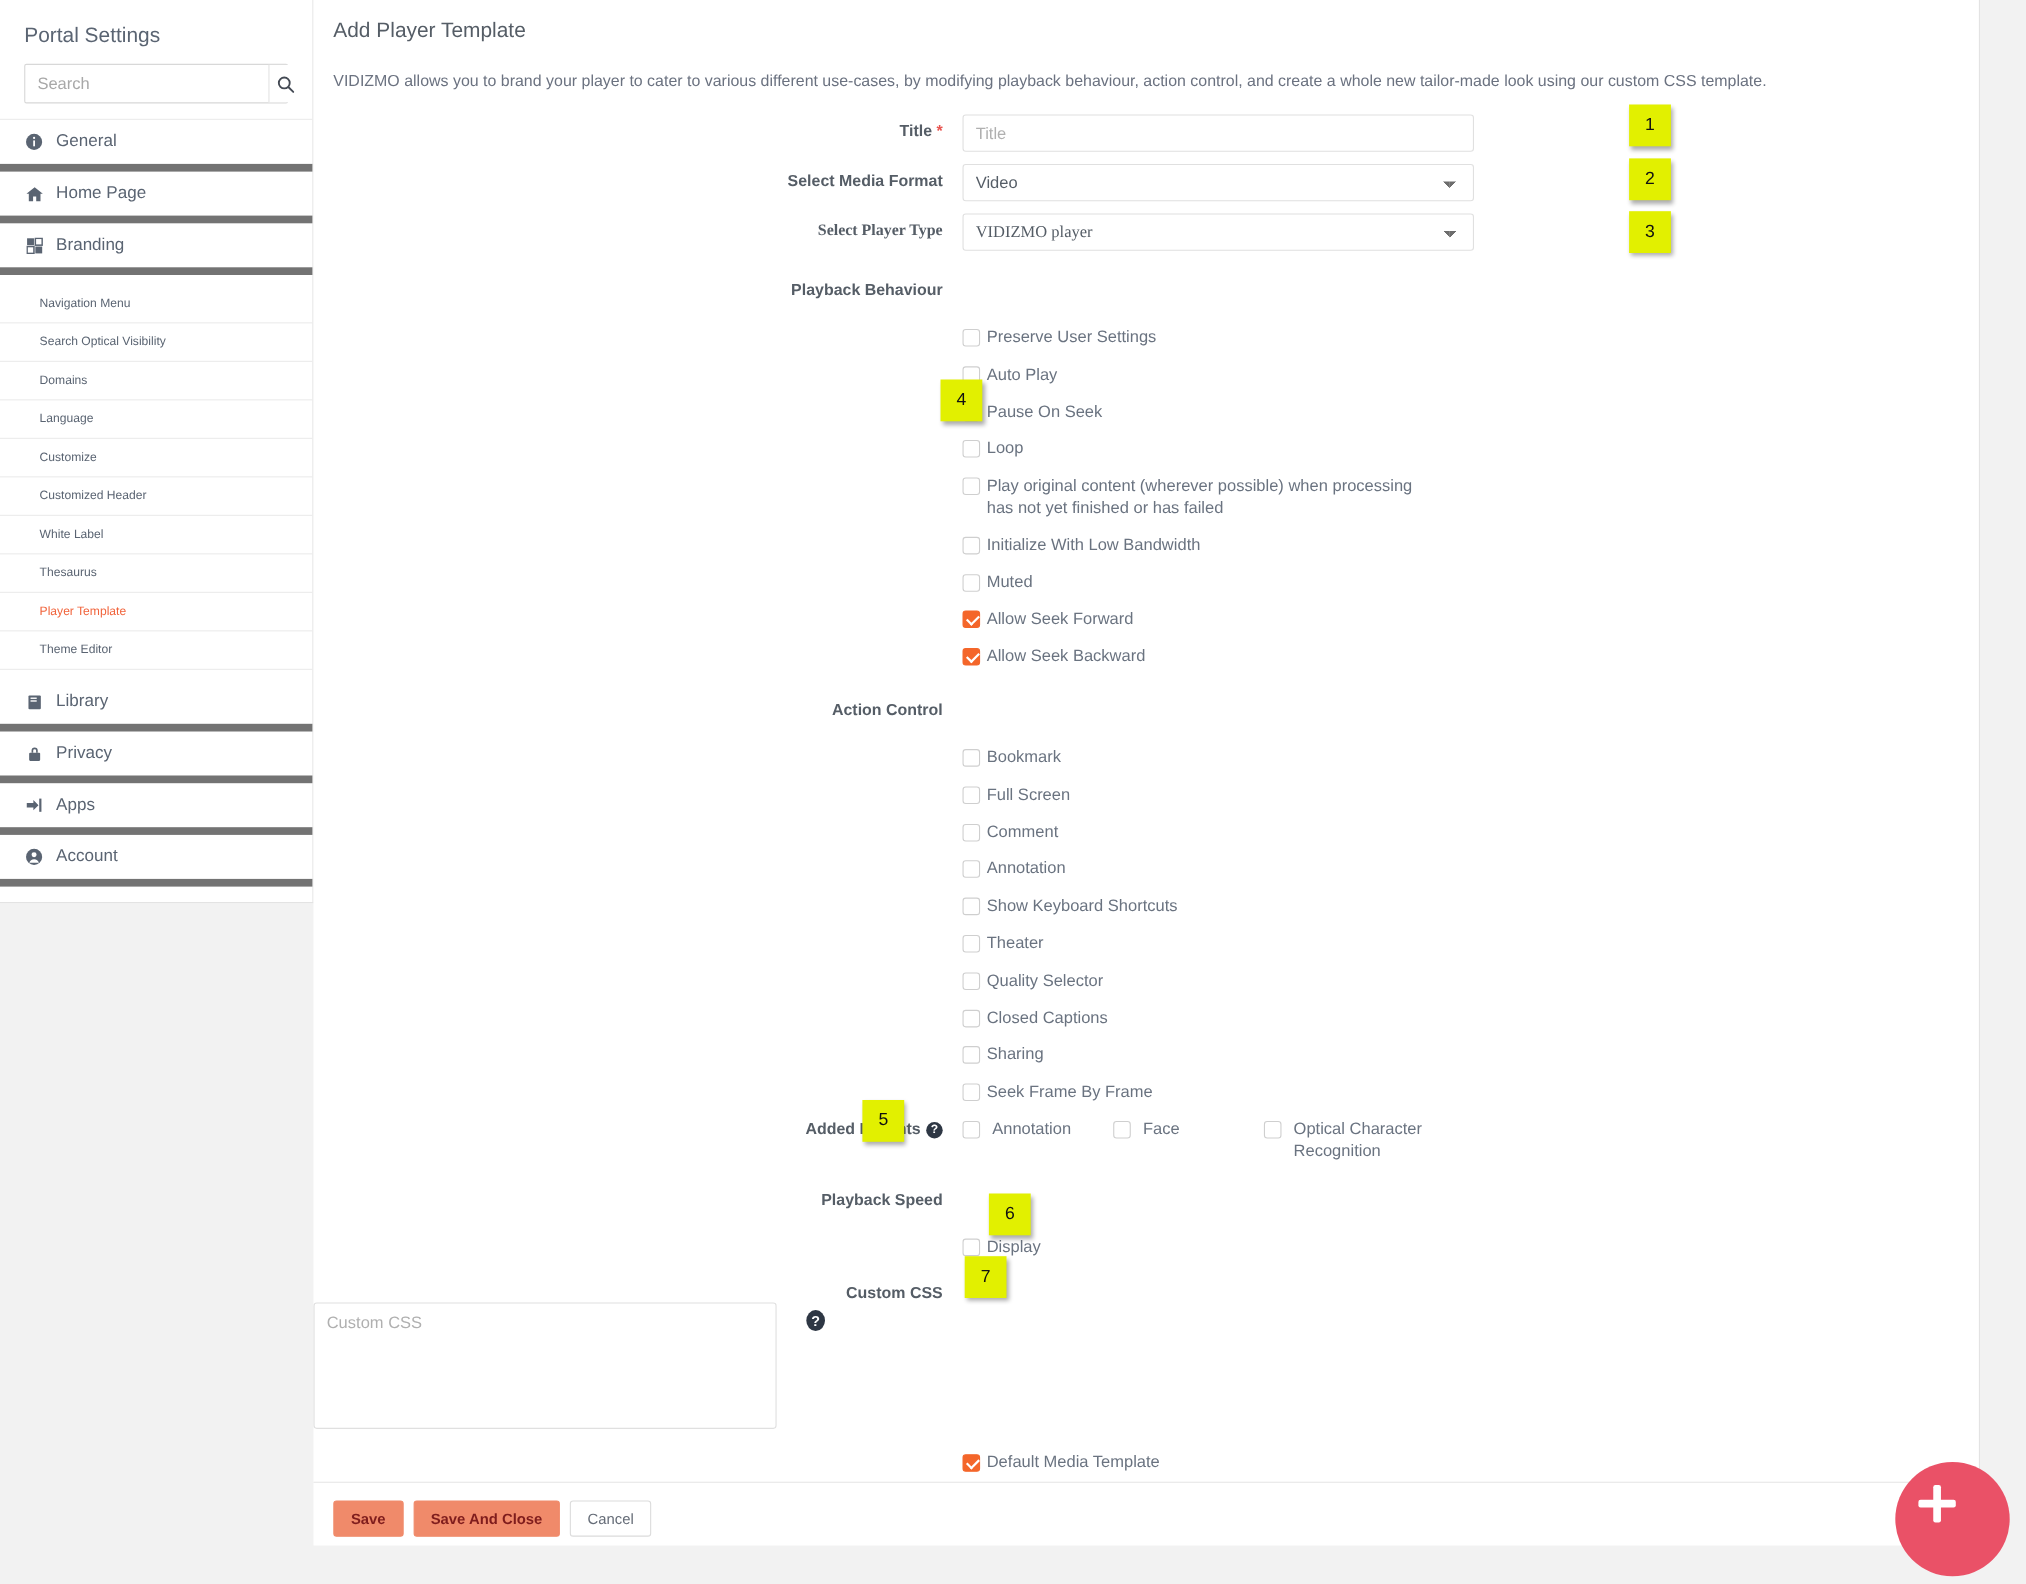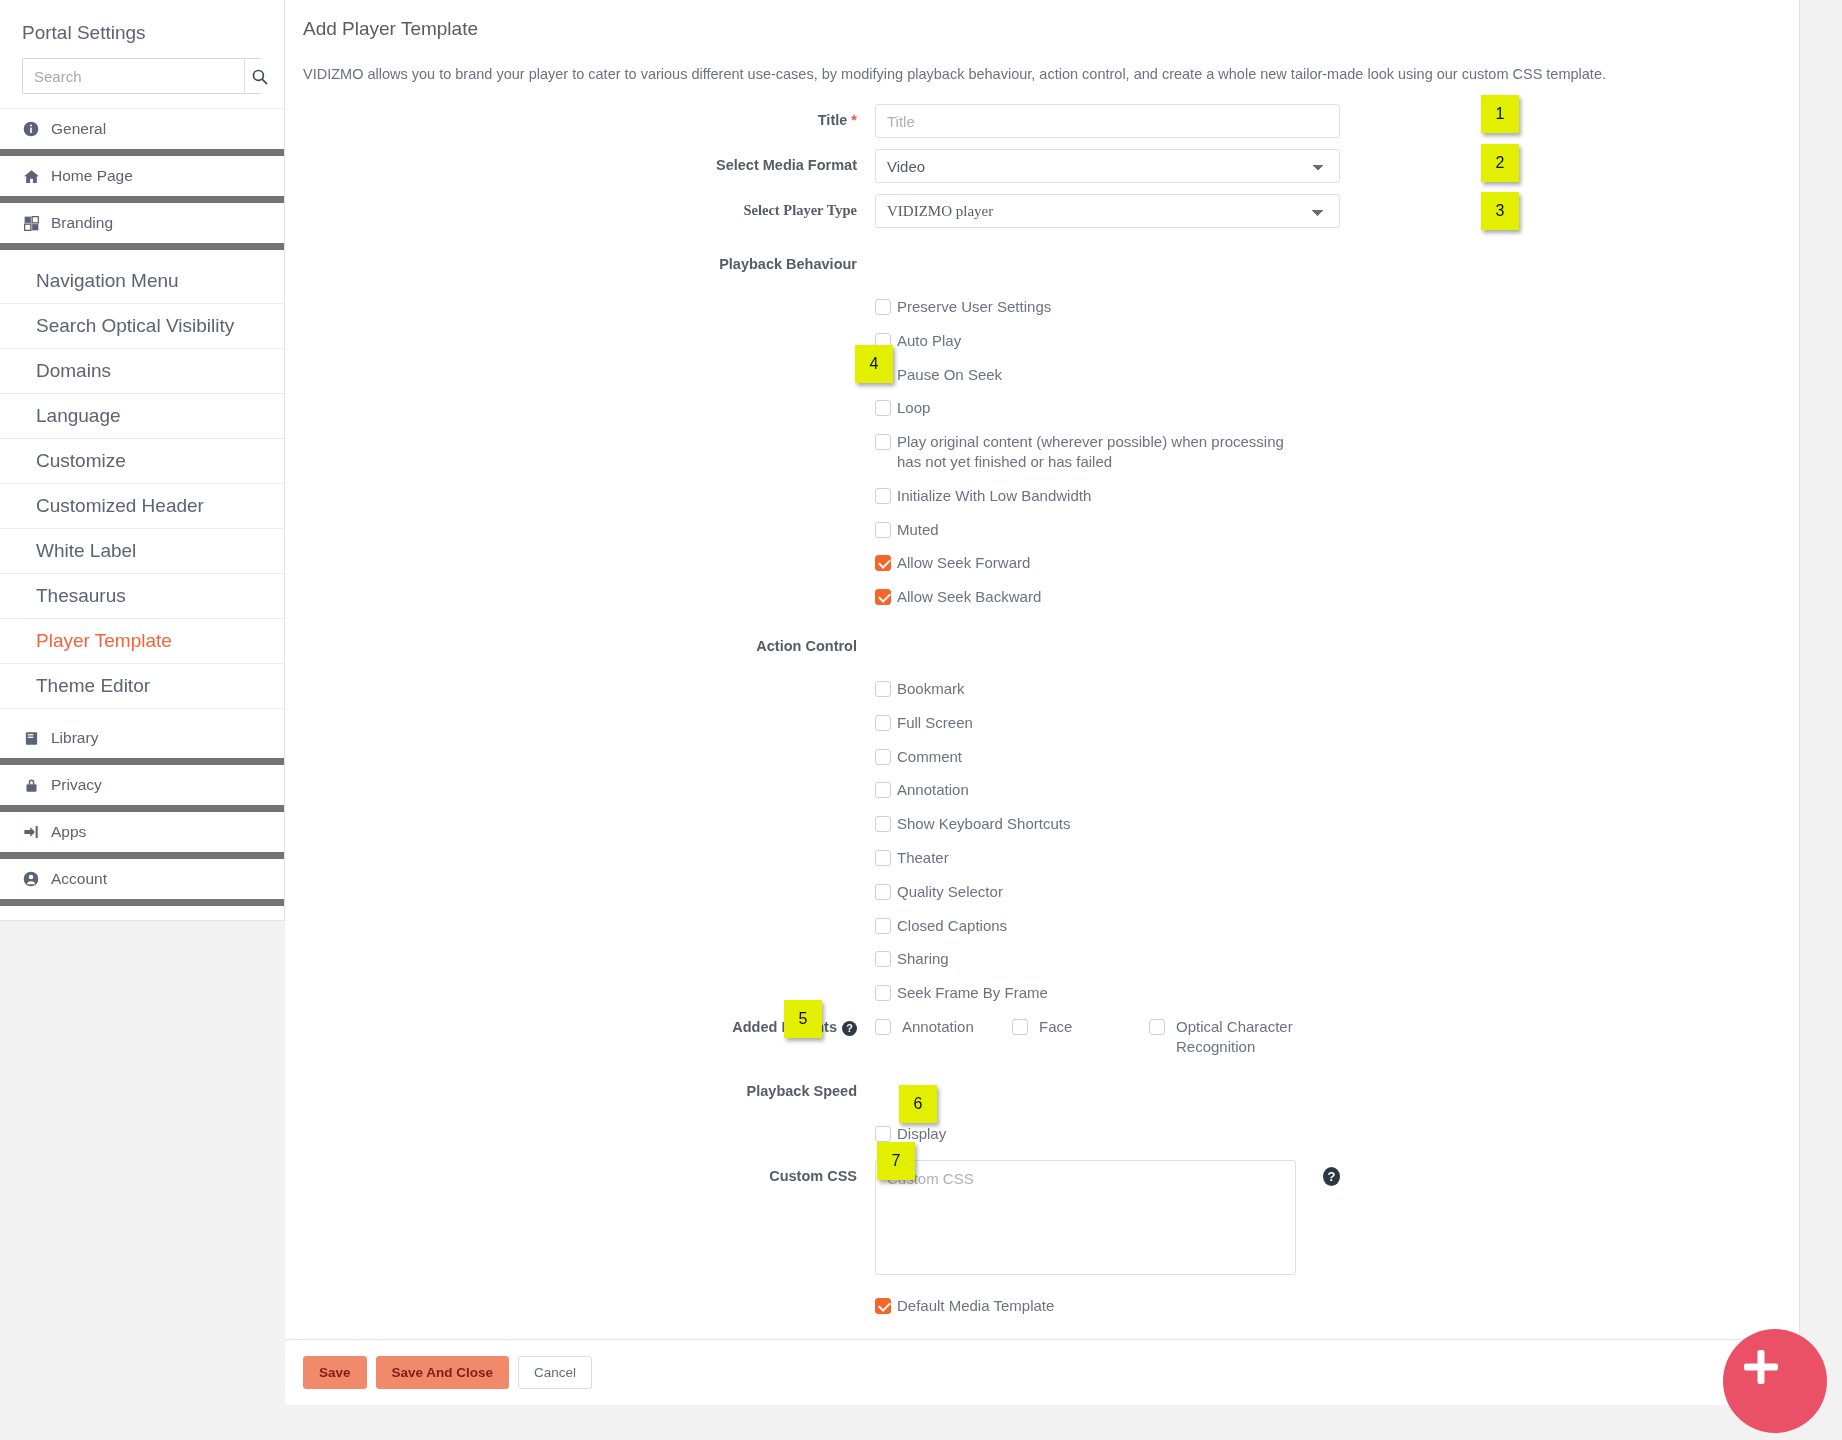--- a/index.html
+++ b/index.html
@@ -42,21 +42,21 @@
   .nav-item {
     display:flex; align-items:center; gap:11px;
     padding:11px 22px; border-bottom:7px solid #737373;
     cursor:pointer; font-size:15.5px; color:#5a6472;
   }
   .nav-item .ico { width:18px; display:flex; align-items:center; justify-content:center; color:#5a6472; }
   .subnav { padding:9px 0 9px 0; }
   .sub-item {
     padding:11px 22px 11px 36px;
     border-bottom:1px solid #ececec;
-    font-size:19px; color:#5a6472; cursor:pointer;
+    font-size:11px; color:#5a6472; cursor:pointer;
   }
   .sub-item:last-child { border-bottom:1px solid #ececec; }
   .sub-item.active { color:#f1643c; }
 
   
   .main {
     width:1515px; min-width:1515px;
     background:#ffffff;
     border-right:1px solid #e3e3e3;
     position:relative;
@@ -432,21 +432,21 @@
       <div class="cb-row" style="margin-bottom:10px;">
         <div class="lbl"></div>
         <div class="ctrl" style="width:560px; min-width:560px;">
           <div class="cb-line">
             <span class="cbx"></span>
             <span class="cb-text">Display</span>
           </div>
         </div>
       </div>
 
-      <div class="row" style="margin-bottom:14px;">
+      <div class="row" style="margin-bottom:14px;flex-direction:column;">
         <div class="lbl">Custom CSS</div>
         <div class="ctrl" style="display:flex; gap:22px; align-items:flex-start;">
           <textarea class="ta" placeholder="Custom CSS" style=""></textarea>
           <span class="help-ic help-big" style="margin-top:7px;">?</span>
         </div>
       </div>
 
       <div class="cb-row">
         <div class="lbl"></div>
         <div class="ctrl">

